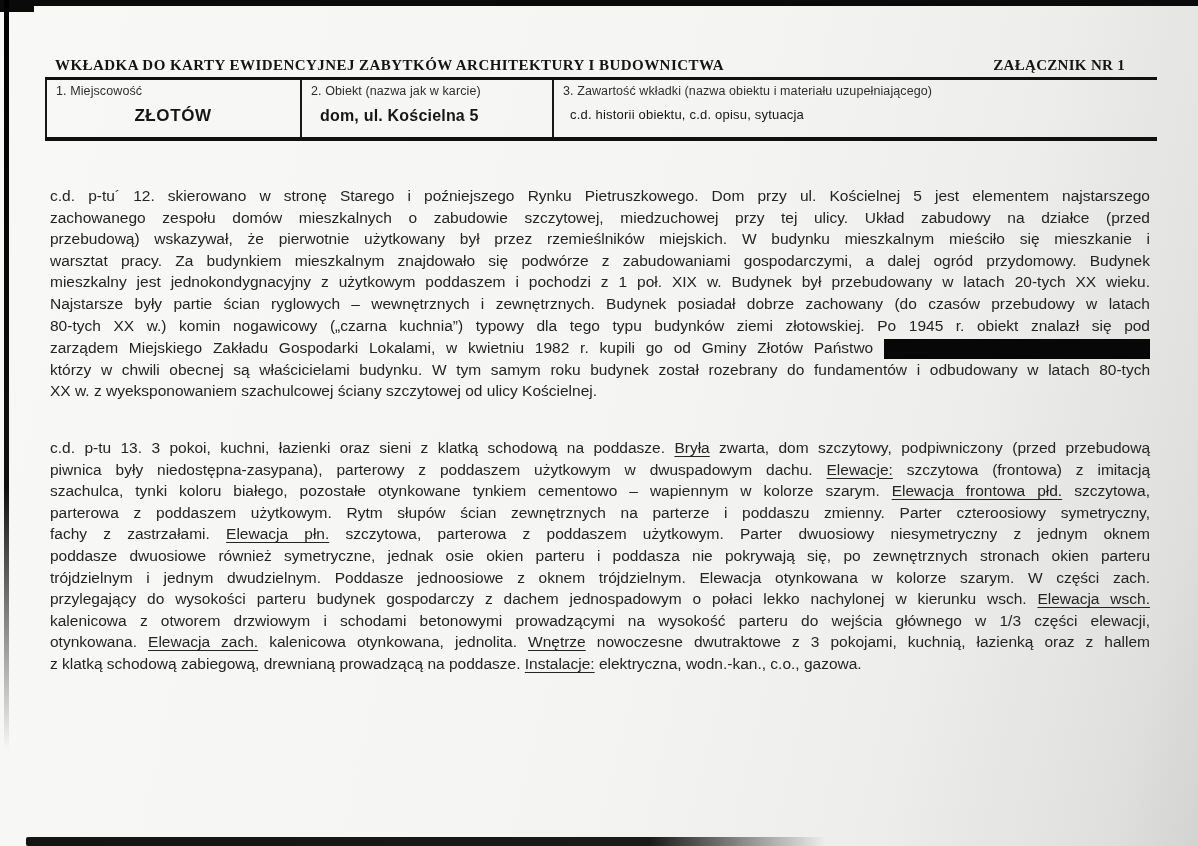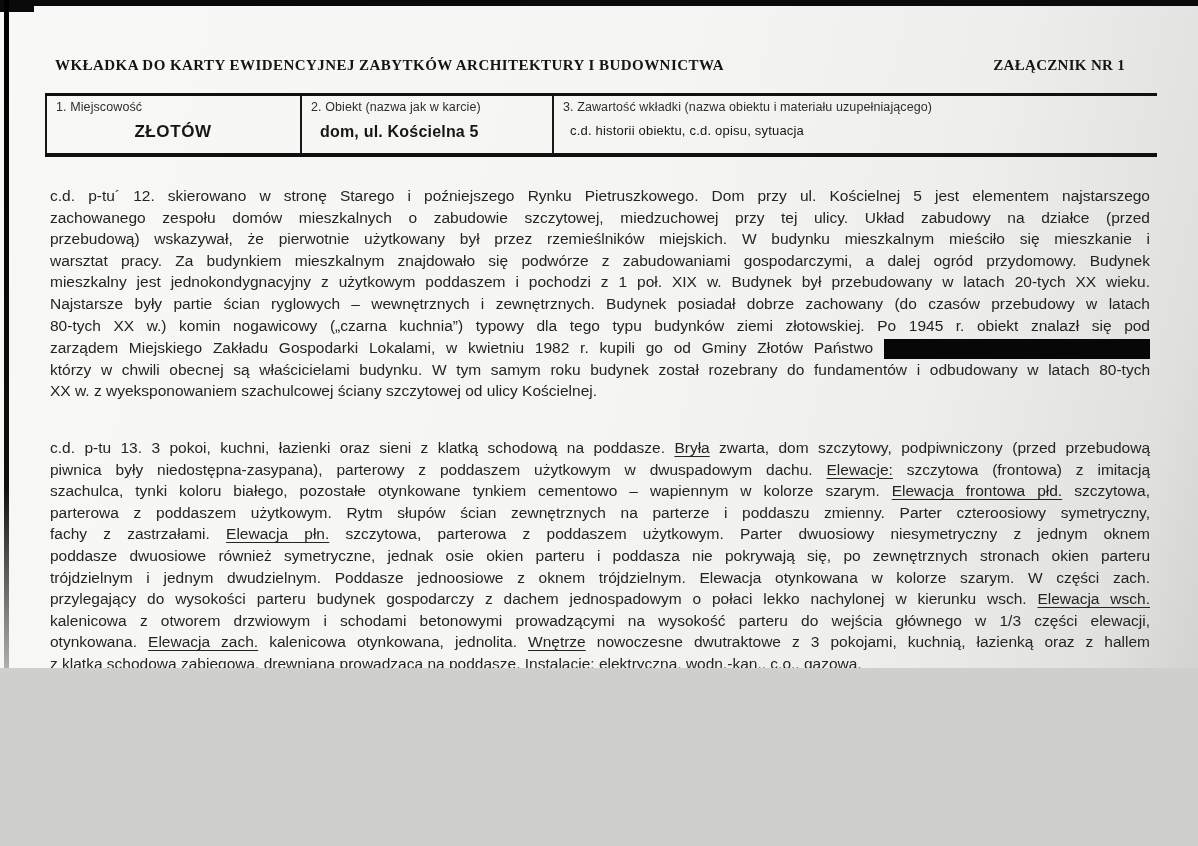--- a/index.html
+++ b/index.html
@@ -1,21 +1,21 @@
 <!DOCTYPE html>
 <html><head>
 <meta charset="utf-8">
 <style>
   * { box-sizing: border-box; margin: 0; padding: 0; }
   html, body { width: 1198px; height: 846px; }
   body { background: #cfcfcd; font-family: "Liberation Sans", "DejaVu Sans", sans-serif; }
 
   .page {
     position: relative;
-    width: 1198px; height: 668px;
+    width: 1198px; height: 846px;
     overflow: hidden;
     color: #262626;
     background: linear-gradient(103deg, #f8f8f6 0%, #f5f5f3 50%, #eeeeec 75%, #e0e0de 93%, #d3d3d1 100%);
   }
 
   
   .artifact-top {
     position: absolute; left: 0; top: 0; width: 1198px; height: 6px;
     background: #0a0a0a;
   }
@@ -38,21 +38,21 @@
     position: absolute; left: 55px; top: 57px; width: 1070px;
     display: flex; justify-content: space-between; align-items: flex-start;
     font-family: "Liberation Serif", "DejaVu Serif", serif;
     font-weight: bold; font-size: 15px; color: #141414;
   }
   .header .title { letter-spacing: 0.45px; }
   .header .annex { letter-spacing: 0.3px; white-space: nowrap; }
 
   
   .info-table {
-    position: absolute; left: 45px; top: 93px; width: 1112px;
+    position: absolute; left: 45px; top: 77px; width: 1112px;
     display: grid; grid-template-columns: 255px 252px 605px;
     border-top: 3px solid #101010;
     border-bottom: 4px solid #101010;
   }
   .cell { border-left: 2px solid #181818; height: 57px; padding: 4px 10px 6px 9px; }
   .cell-label { font-size: 12.5px; color: #2d2d2d; letter-spacing: 0.1px; }
   .cell-value { color: #161616; }
   .v1 { margin-top: 8px; font-weight: bold; font-size: 17px; text-align: center; letter-spacing: 0.6px; }
   .v2 { margin-top: 9px; font-weight: bold; font-size: 16px; padding-left: 9px; letter-spacing: 0.2px; }
   .v3 { margin-top: 9px; font-size: 13px; padding-left: 7px; letter-spacing: 0.2px; }

